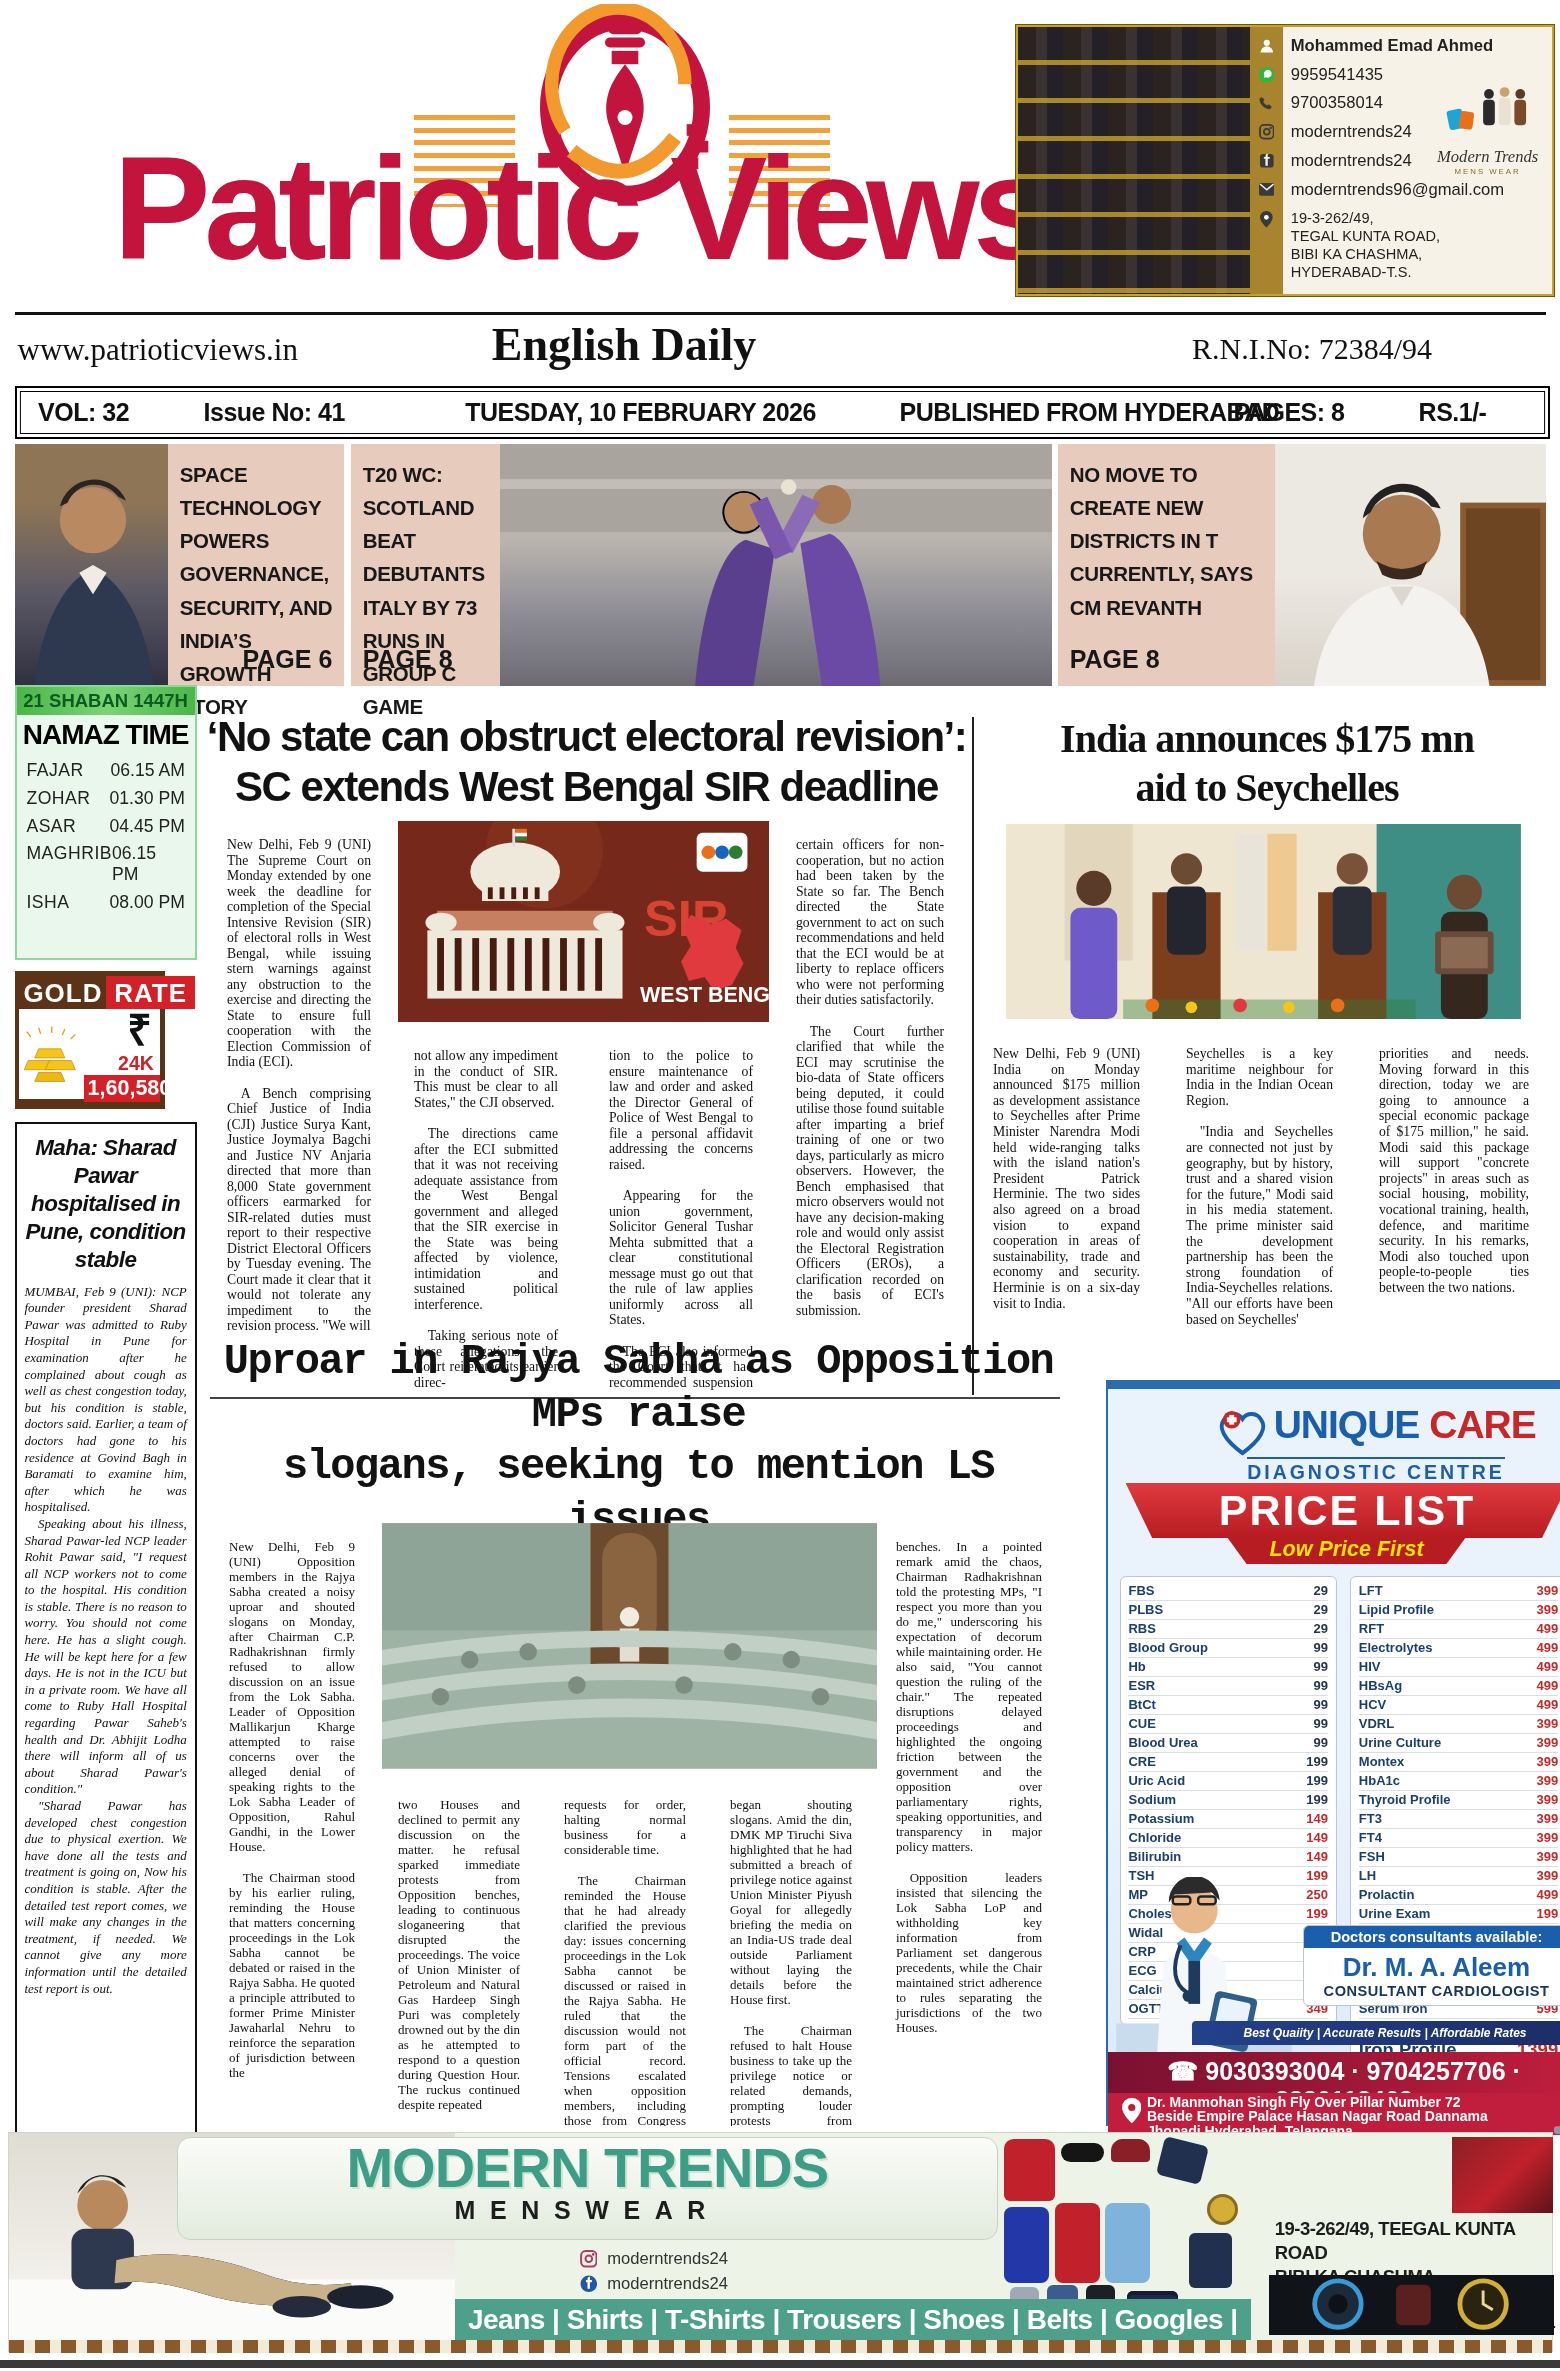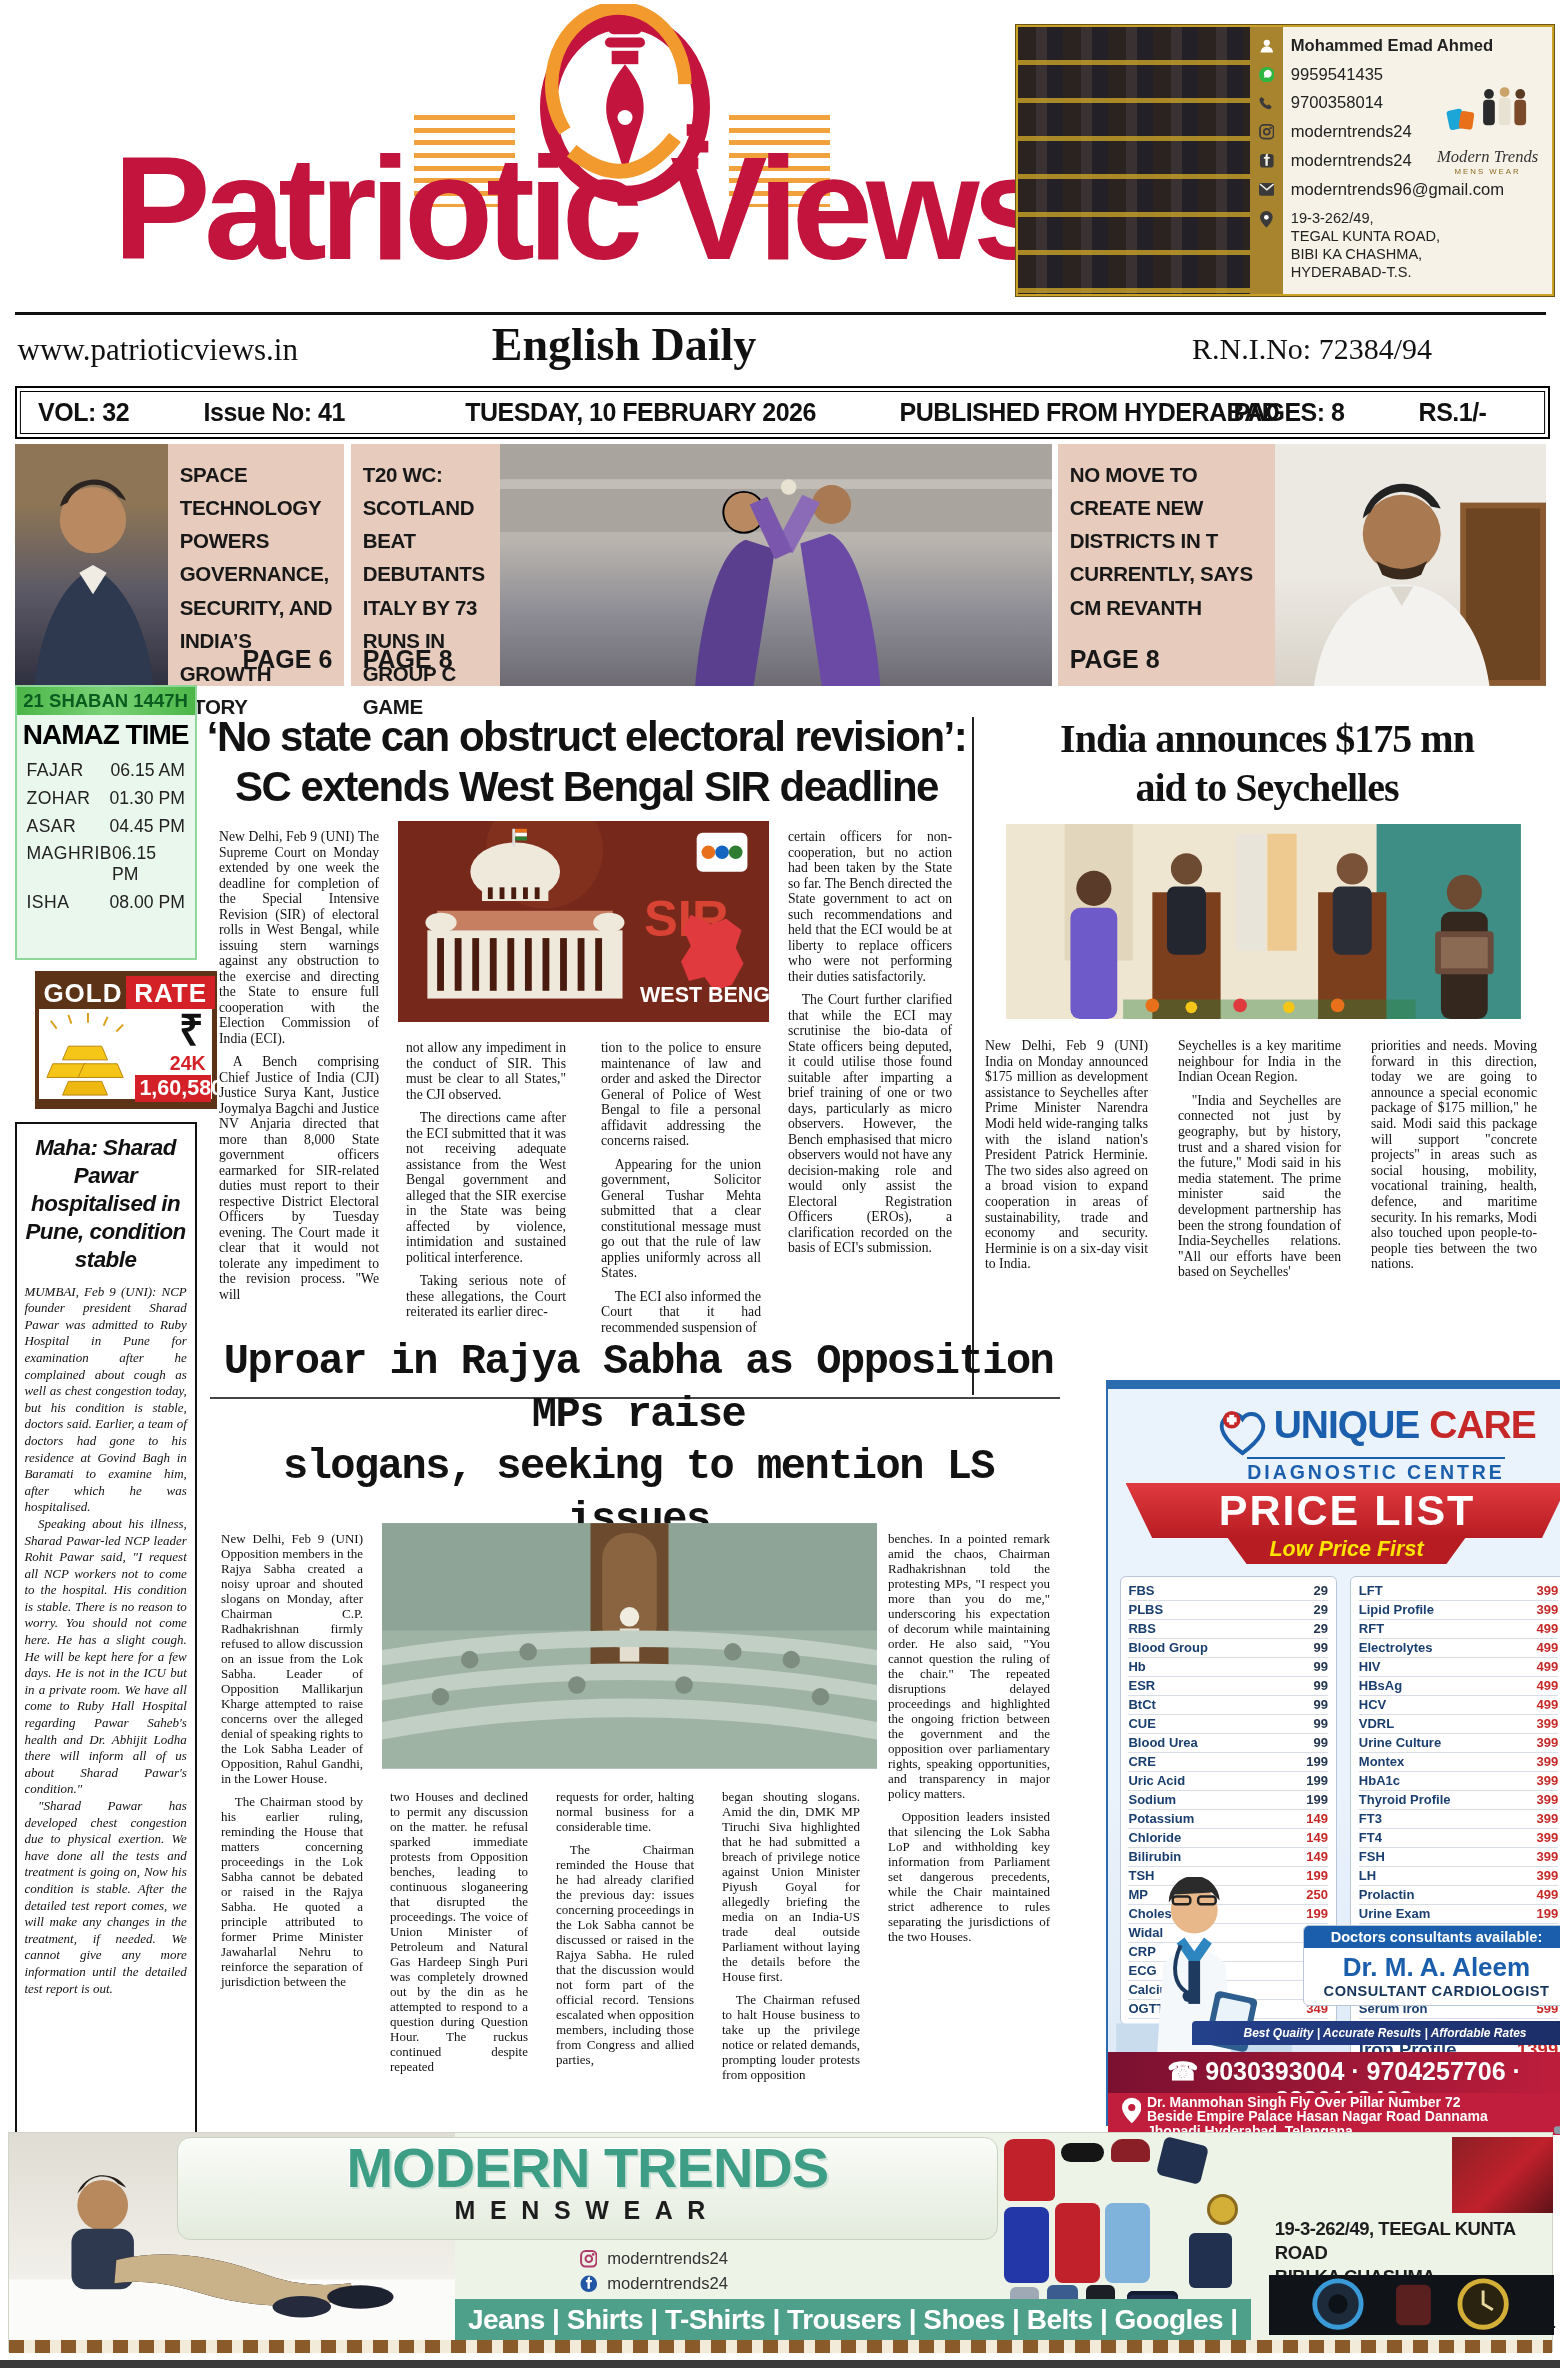--- a/index.html
+++ b/index.html
@@ -26,34 +26,34 @@
   .teaser-title{font-size:20.5px;font-weight:800;line-height:1.62;letter-spacing:-0.3px;color:#181818;}
   .teaser-page{position:absolute;bottom:11.7px;font-size:25px;font-weight:800;color:#181818;}
   .photo{top:444px;height:242px;}
 
   
   .namaz{left:14.6px;top:685px;width:182px;height:275px;background:#EAF7EC;border:2.9px solid #8FD69A;box-sizing:border-box;}
   .namaz-hijri{background:linear-gradient(90deg,#4CB648,#7BD377,#4CB648);color:#0A5D1E;font-weight:800;font-size:18.5px;text-align:center;padding:2.9px 0;}
   .namaz-title{font-size:28px;font-weight:800;letter-spacing:-1px;text-align:center;color:#000;margin:3.9px 0 5.9px;}
   .namaz .pair{display:flex;justify-content:space-between;padding:3.4px 9.8px;font-size:17.6px;color:#222;}
   .namaz .pl{letter-spacing:0.5px;}
-  .gold{left:14.6px;top:971px;width:182px;height:138px;background:#5C3317;box-sizing:border-box;padding:4.9px;margin-left:20px;}
+  .gold{left:14.6px;top:971px;width:150px;height:138px;background:#5C3317;box-sizing:border-box;padding:4.9px;}
   .gold-head{display:flex;height:33px;}
   .gold-g{flex:1;color:#fff;font-weight:800;font-size:26px;letter-spacing:1px;padding:2px 3.9px;}
   .gold-r{background:#D42027;color:#fff;font-weight:800;font-size:26px;letter-spacing:1px;padding:2px 7.8px;}
   .gold-body{display:flex;height:90px;background:#fff;}
   .gold-right{width:76px;display:flex;flex-direction:column;align-items:flex-end;}
   .gold-rupee{font-size:43px;font-weight:bold;line-height:1;color:#111;padding-right:7.8px;}
   .gold-karat{color:#D42027;font-size:19.5px;font-weight:bold;padding-right:5.9px;}
   .gold-val{background:#D42027;color:#fff;font-size:21.5px;font-weight:bold;padding:1px 3.9px;align-self:stretch;text-align:center;}
   .pawar{left:14.6px;top:1122px;width:182px;height:1024px;border:2px solid #111;box-sizing:border-box;padding:9.8px 7.8px;font-style:italic;}
   .pawar-head{font-size:22.4px;font-weight:800;letter-spacing:-0.5px;text-align:center;line-height:1.25;color:#111;margin-bottom:9.8px;}
   .pawar .body p{margin:0;font-size:13px;line-height:16.6px;}
   .body{font-family:"Liberation Serif",serif;text-align:justify;color:#111;}
-  .body p{margin:8px;}
+  .body p{margin:16px;}
   .body p + p{text-indent:13.7px;}
 
   
   .sc-head{left:205px;top:712px;width:763px;text-align:center;font-size:42px;font-weight:800;letter-spacing:-1.5px;line-height:1.18;color:#121212;}
   .vdiv{left:972px;top:717px;width:2px;height:678px;background:#222;}
   .hdiv{left:210px;top:1397px;width:850px;height:2px;background:#444;}
   .col{font-size:13.7px;line-height:15.5px;}
   .col2{font-size:13.7px;line-height:15.6px;}
   .col3{font-size:13px;line-height:15px;}
   .sey-head{left:985px;top:715px;width:564px;text-align:center;font-family:"Liberation Serif",serif;font-size:40px;font-weight:bold;line-height:1.22;color:#121212;letter-spacing:-1px;}

